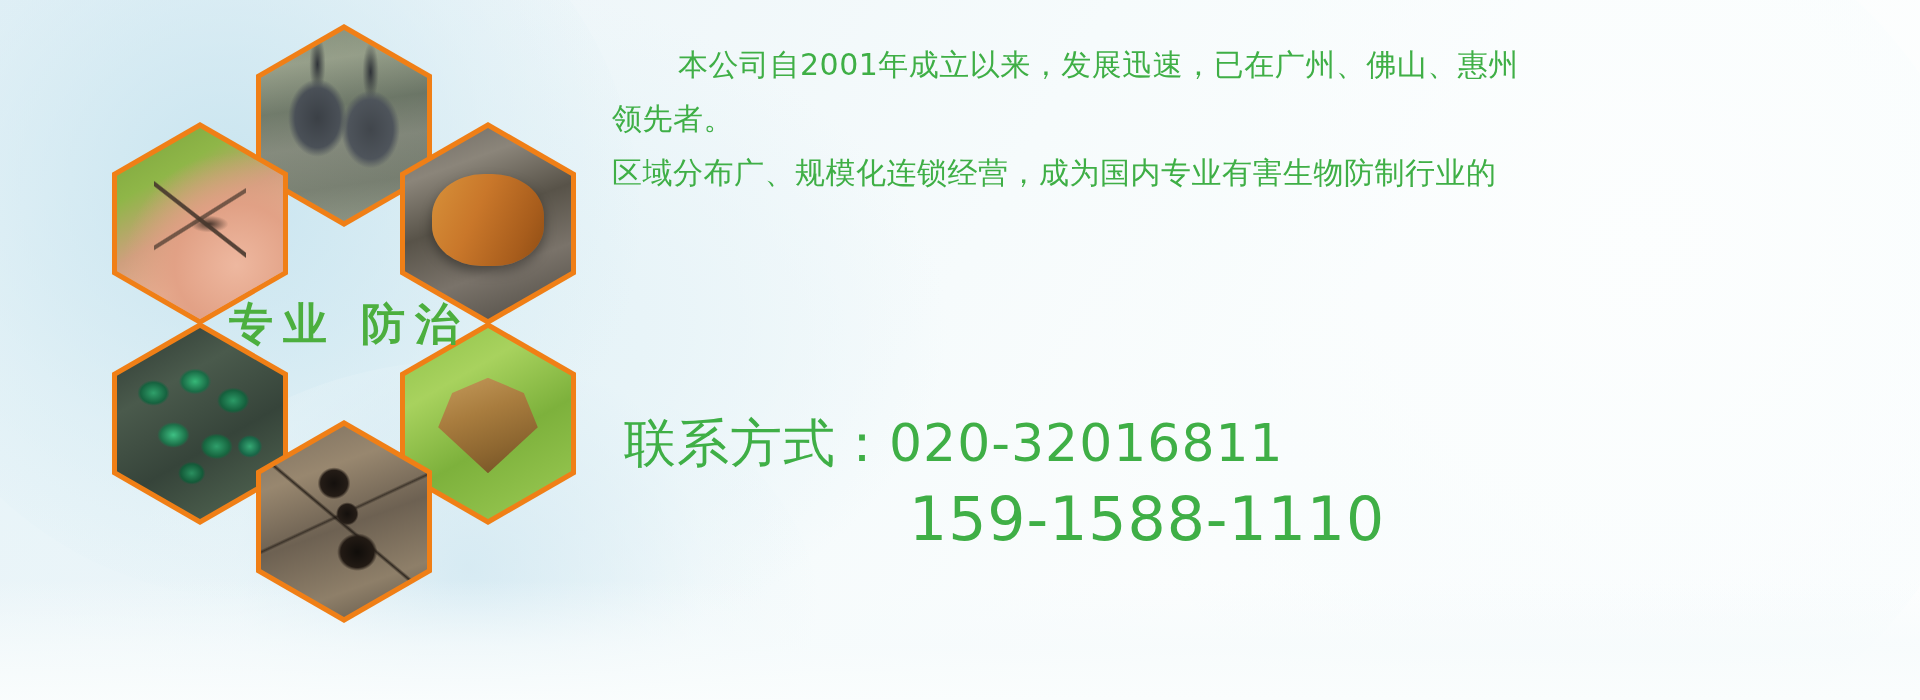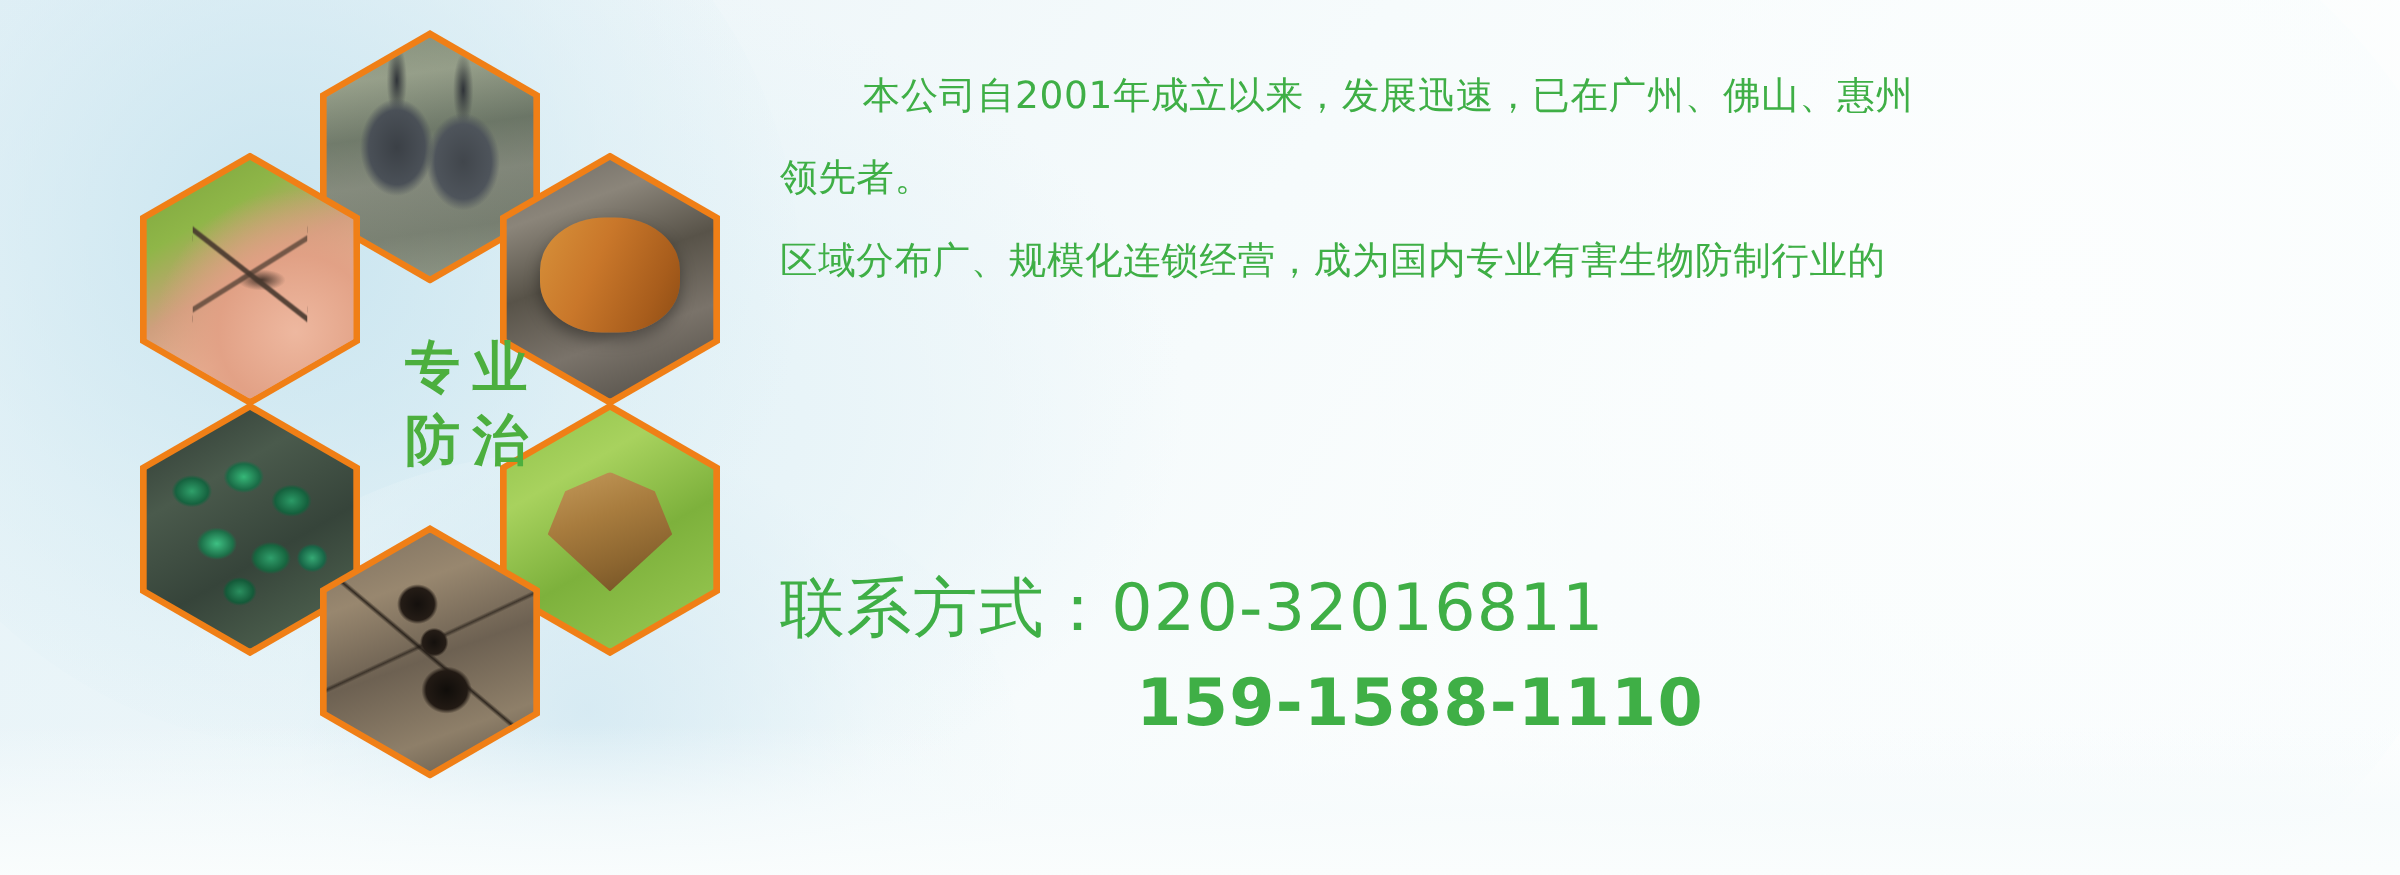--- a/index.html
+++ b/index.html
@@ -122,45 +122,45 @@
     background:linear-gradient(150deg,#8fc24a 0%,#a8d25e 28%,#7db13c 58%,#9ccb54 100%);
   }
   .ph-bug::after {
     content:""; position:absolute; left:20%; top:26%; width:60%; height:50%;
     -webkit-clip-path:polygon(50% 0%,86% 16%,100% 52%,50% 100%,0% 52%,14% 16%);
     clip-path:polygon(50% 0%,86% 16%,100% 52%,50% 100%,0% 52%,14% 16%);
     background:linear-gradient(160deg,#c49a5a 0%,#a87c3e 38%,#8d6630 70%,#6f4f23 100%);
   }
   .slogan {
     position:absolute; left:168px; top:214px; width:176px; height:203px;
-    display:flex; flex-direction:column; align-items:flex-end; justify-content:center;
+    display:flex; flex-direction:row; align-items:center; justify-content:center;
     gap:14px;
   }
   .slogan-line {
     color:#4caf3e; font-size:44px; font-weight:700; letter-spacing:10px;
     text-indent:10px; line-height:1; white-space:nowrap;
     font-family:"DejaVu Sans","Liberation Sans",sans-serif;
   }
 
   
   .copy { position:absolute; left:612px; top:38px; width:1300px; }
   .para {
     color:#3faf46; font-size:30px; line-height:54px; letter-spacing:.5px;
     font-family:"DejaVu Sans","Liberation Sans",sans-serif;
   }
-  .para p { margin:12px; white-space:nowrap; }
+  .para p { margin:0; white-space:nowrap; }
   .para p:first-child { text-indent:66px; }
 
   .contact { position:absolute; left:624px; top:405px; }
   .contact-line-1 {
     color:#3faf46; font-size:52px; font-weight:400; line-height:76px; white-space:nowrap;
-    font-family:"DejaVu Sans","Liberation Sans",sans-serif; letter-spacing:1px;margin-top:44px;
+    font-family:"DejaVu Sans","Liberation Sans",sans-serif; letter-spacing:1px;
   }
   .contact-line-2 {
-    color:#3faf46; font-size:52px; font-weight:700; line-height:76px; white-space:nowrap;
+    color:#3faf46; font-size:60px; font-weight:400; line-height:76px; white-space:nowrap;
     font-family:"DejaVu Sans","Liberation Sans",sans-serif; letter-spacing:1px;
     padding-left:285px;
   }
 </style>
 </head>
 <body>
 
 <div class="bg-wash">
   <div class="blob-a"></div>
   <div class="blob-b"></div>

